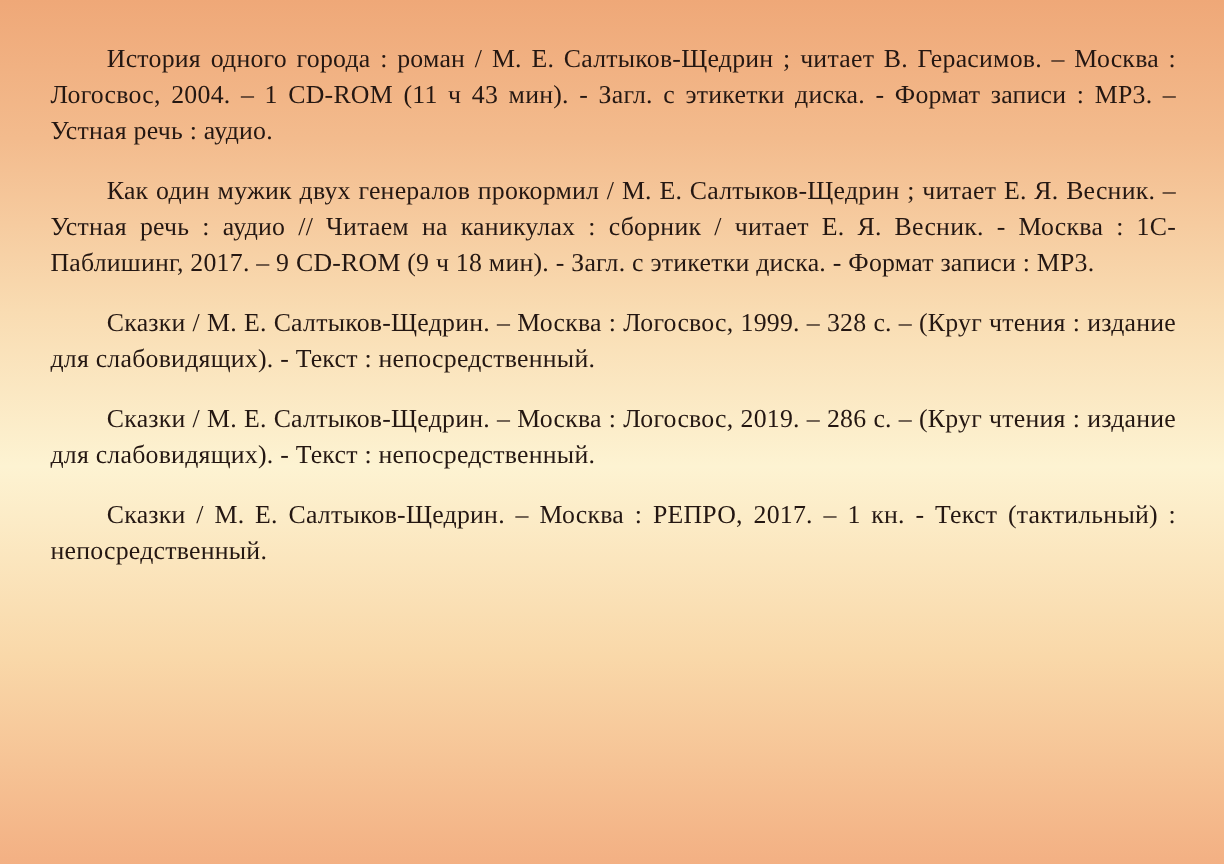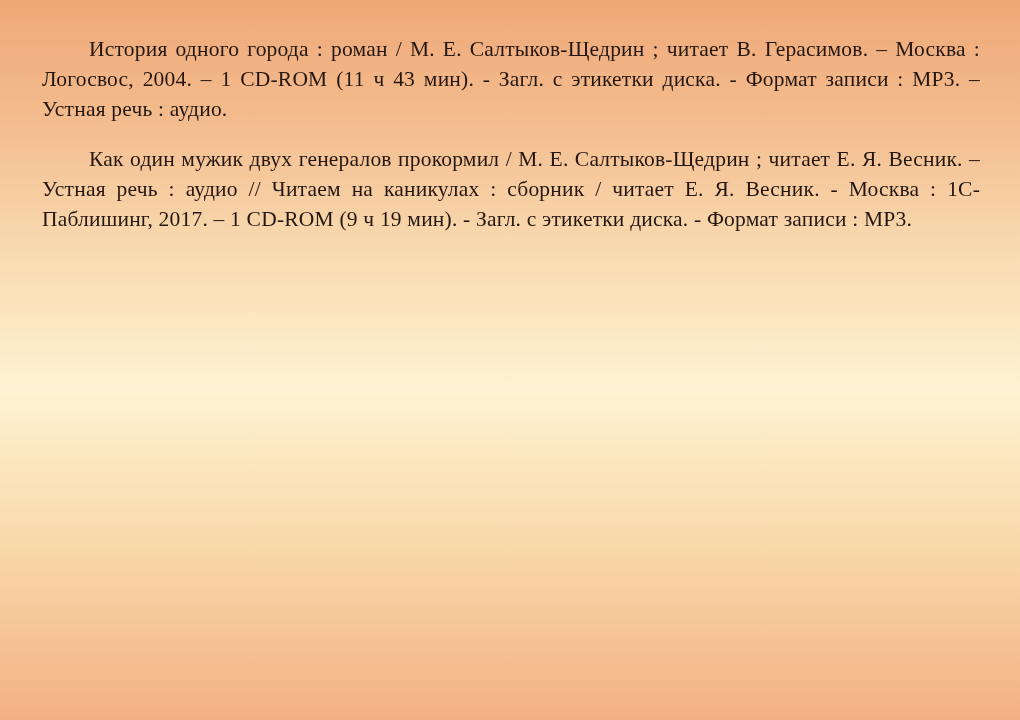--- a/index.html
+++ b/index.html
@@ -31,15 +31,18 @@
     text-indent: 47px;
     letter-spacing: 0.2px;
   }
 </style>
 </head>
 <body>
 
 <div class="slide">
   <div class="bib-list">
     <p>История одного города : роман / М. Е. Салтыков-Щедрин ; читает В. Герасимов. – Москва : Логосвос, 2004. – 1 CD-ROM (11 ч 43 мин). - Загл. с этикетки диска. - Формат записи : MP3. – Устная речь : аудио.</p>
-    <p>Как один мужик двух генералов прокормил / М. Е. Салтыков-Щедрин ; читает Е. Я. Весник. – Устная речь : аудио // Читаем на каникулах : сборник / читает Е. Я. Весник. - Москва : 1С-Паблишинг, 2017. – 1 CD-ROM (9 ч 19 мин). - Загл. с этикетки диска. - Формат записи : MP3.</p>
+    <p>Как один мужик двух генералов прокормил / М. Е. Салтыков-Щедрин ; читает Е. Я. Весник. – Устная речь : аудио // Читаем на каникулах : сборник / читает Е. Я. Весник. - Москва : 1С-Паблишинг, 2017. – 9 CD-ROM (9 ч 18 мин). - Загл. с этикетки диска. - Формат записи : MP3.</p>
+    <p>Сказки / М. Е. Салтыков-Щедрин. – Москва : Логосвос, 1999. – 328 с. – (Круг чтения : издание для слабовидящих). - Текст : непосредственный.</p>
+    <p>Сказки / М. Е. Салтыков-Щедрин. – Москва : Логосвос, 2019. – 286 с. – (Круг чтения : издание для слабовидящих). - Текст : непосредственный.</p>
+    <p>Сказки / М. Е. Салтыков-Щедрин. – Москва : РЕПРО, 2017. – 1 кн. - Текст (тактильный) : непосредственный.</p>
   </div>
 </div>
 
 </body></html>

